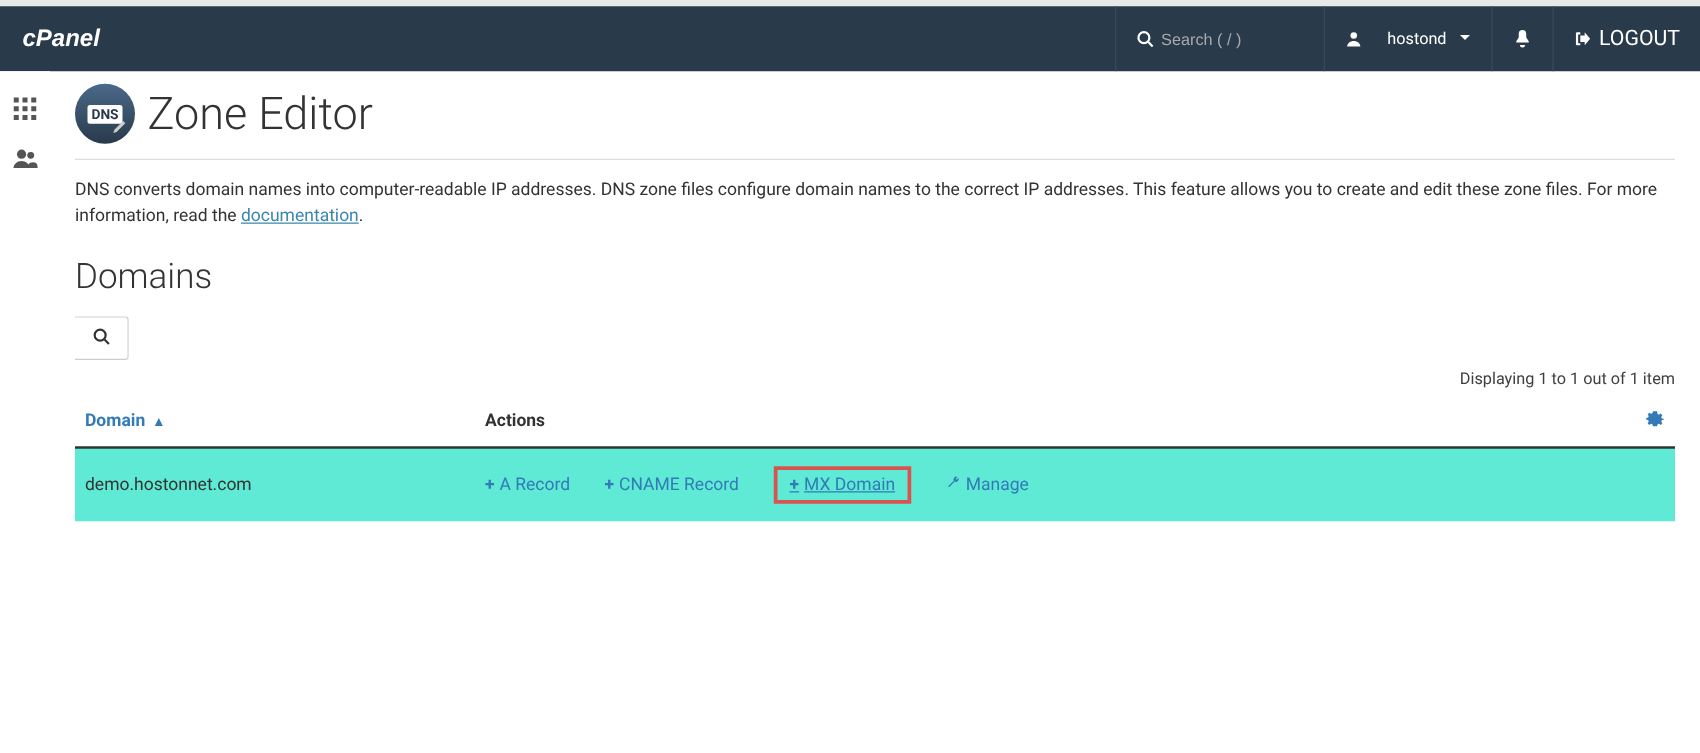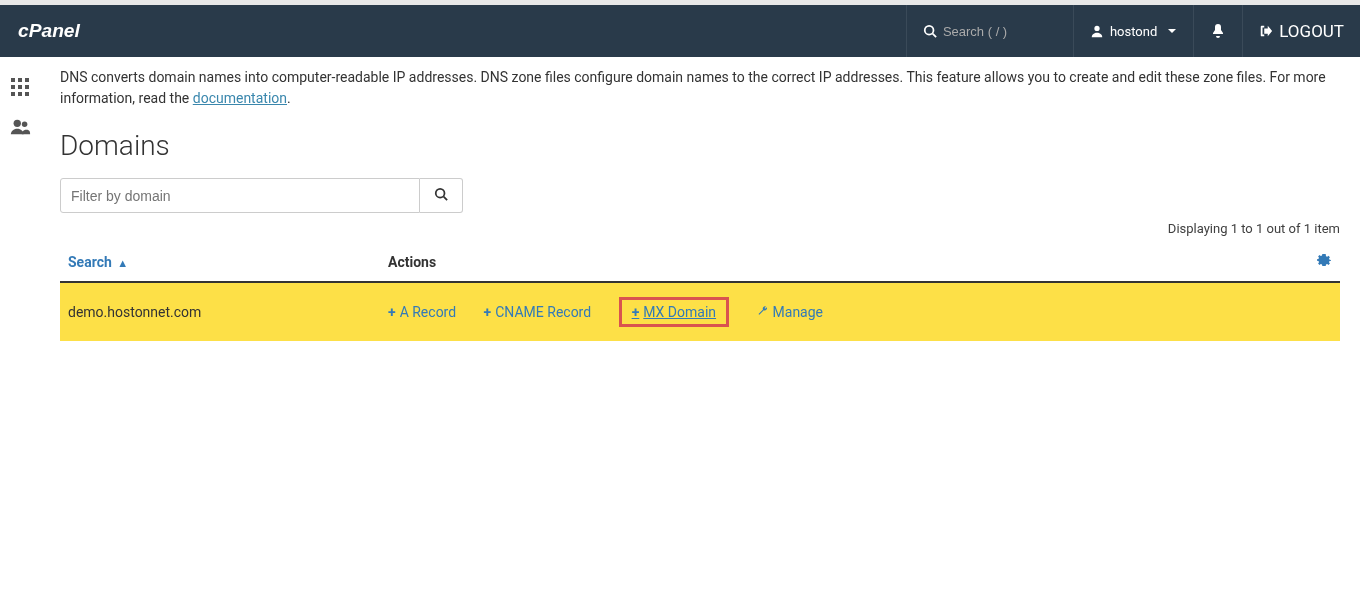--- a/index.html
+++ b/index.html
@@ -47,21 +47,21 @@
 .pager-btn:last-child { border-right: none; }
 
 .displaying-text { text-align: right; font-size: 13px; color: #404040; margin-bottom: 6px; }
 
 .table { width: 100%; border-collapse: collapse; }
 .table thead th { text-align: left; padding: 10px 8px; border-bottom: 2px solid #333; font-weight: bold; font-size: 14px; }
 .table thead th.sortable { color: #337ab7; cursor: pointer; }
 .table thead th.gear-col { text-align: right; }
 .sort-arrow { color: #337ab7; font-size: 11px; margin-left: 2px; }
 .gear-icon { color: #337ab7; cursor: pointer; }
-.table tbody td { padding: 14px 8px; background: #fde047; font-size: 14px; }
+.table tbody td { padding: 14px 8px; background: #5eead4; font-size: 14px; }
 .action-link { color: #337ab7; text-decoration: none; cursor: pointer; margin-right: 24px; display: inline-flex; align-items: center; }
 .action-link .plus { margin-right: 4px; font-weight: bold; }
 .action-link .wrench { margin-right: 4px; }
 .highlight-box { border: 3px solid #d9534f; padding: 4px 10px; display: inline-flex; align-items: center; margin-right: 24px; }
 .highlight-box .action-link { margin-right: 0; text-decoration: underline; }
 
 .footer { display: flex; justify-content: space-between; align-items: center; padding: 20px; margin-top: 120px; }
 .footer-left { display: flex; align-items: center; }
 .footer-logo { font-style: italic; font-weight: bold; font-size: 20px; color: #ff6c2c; margin-right: 10px; }
 .footer-logo sup { font-size: 10px; }
@@ -85,21 +85,21 @@
           <circle cx="7" cy="7" r="5" stroke="#fff" stroke-width="2" fill="none"></circle>
           <line x1="11" y1="11" x2="15" y2="15" stroke="#fff" stroke-width="2"></line>
         </svg>
       <input type="text" placeholder="Search ( / )" style="">
     </div>
     <div class="user-menu">
       <svg width="14" height="14" viewBox="0 0 16 16" fill="#fff">
           <circle cx="8" cy="5" r="3"></circle>
           <path d="M2 15c0-3 3-5 6-5s6 2 6 5z"></path>
         </svg>
-      <span style="margin-left:6px">hostond</span>
+      <span style="margin-left:20px">hostond</span>
       <span class="caret">
         <svg width="10" height="10" viewBox="0 0 10 10" fill="#fff">
             <path d="M1 3l4 4 4-4z"></path>
           </svg>
       </span>
     </div>
     <div class="bell-wrap">
       <svg width="16" height="16" viewBox="0 0 16 16" fill="#fff">
           <path d="M8 1a3 3 0 0 0-3 3v3l-2 3v1h10v-1l-2-3V4a3 3 0 0 0-3-3zm0 14a2 2 0 0 0 2-2H6a2 2 0 0 0 2 2z"></path>
         </svg>
@@ -132,46 +132,54 @@
       <svg width="22" height="22" viewBox="0 0 24 24" fill="#555">
         <circle cx="9" cy="8" r="4"></circle>
           <circle cx="17" cy="9" r="3"></circle>
         <path d="M2 20c0-3 3-6 7-6s7 3 7 6H2z"></path>
           <path d="M14 20c0-2 1-5 5-5s4 3 4 5h-9z"></path>
       </svg>
     </div>
   </div>
 
   <div class="content">
+    <div class="page-header">
+      <div class="dns-icon">
+        <span class="dns-icon-text">DNS</span>
+        <svg width="14" height="14" viewBox="0 0 16 16" fill="#ccc">
+            <path d="M12 2l2 2-8 8-3 1 1-3 8-8z"></path>
+          </svg>
+      </div>
+      <h1 class="page-title">Zone Editor</h1>
+    </div>
 
     <p class="intro">
       <span>DNS converts domain names into computer-readable IP addresses. DNS zone files configure domain names to the correct IP addresses. This feature allows you to create and edit these zone files. For more information, read the </span><a href="#">documentation</a><span>.</span>
     </p>
 
     <h2 class="section-title">Domains</h2>
 
     <div class="filter-row">
       <div class="filter-left">
-        <input class="filter-input" type="text" placeholder="Filter by domain" style="">
         <button class="filter-btn">
           <svg width="14" height="14" viewBox="0 0 16 16" fill="#333">
               <circle cx="7" cy="7" r="5" stroke="#333" stroke-width="2" fill="none"></circle>
               <line x1="11" y1="11" x2="15" y2="15" stroke="#333" stroke-width="2"></line>
             </svg>
         </button>
       </div>
     </div>
 
     <div class="displaying-text">Displaying 1 to 1 out of 1 item</div>
 
     <table class="table">
       <thead>
         <tr>
           <th class="sortable" style="width:320px">
-            <span>Search</span>
+            <span>Domain</span>
             <span class="sort-arrow">▲</span>
           </th>
           <th>
             <span>Actions</span>
           </th>
           <th class="gear-col" style="width:40px">
             <span class="gear-icon">
               <svg width="16" height="16" viewBox="0 0 16 16" fill="#337ab7">
                   <path d="M8 5a3 3 0 1 0 0 6 3 3 0 0 0 0-6zm7 3l-1.5-.3a5.6 5.6 0 0 0-.5-1.2l.9-1.3-1.4-1.4-1.3.9a5.6 5.6 0 0 0-1.2-.5L9.7 2H6.3L6 3.5a5.6 5.6 0 0 0-1.2.5l-1.3-.9L2.1 4.5l.9 1.3a5.6 5.6 0 0 0-.5 1.2L1 7.3v1.4l1.5.3c.1.4.3.8.5 1.2l-.9 1.3 1.4 1.4 1.3-.9c.4.2.8.4 1.2.5L6.3 14h3.4l.3-1.5c.4-.1.8-.3 1.2-.5l1.3.9 1.4-1.4-.9-1.3c.2-.4.4-.8.5-1.2L15 8.7V7.3z"></path>
                 </svg>

